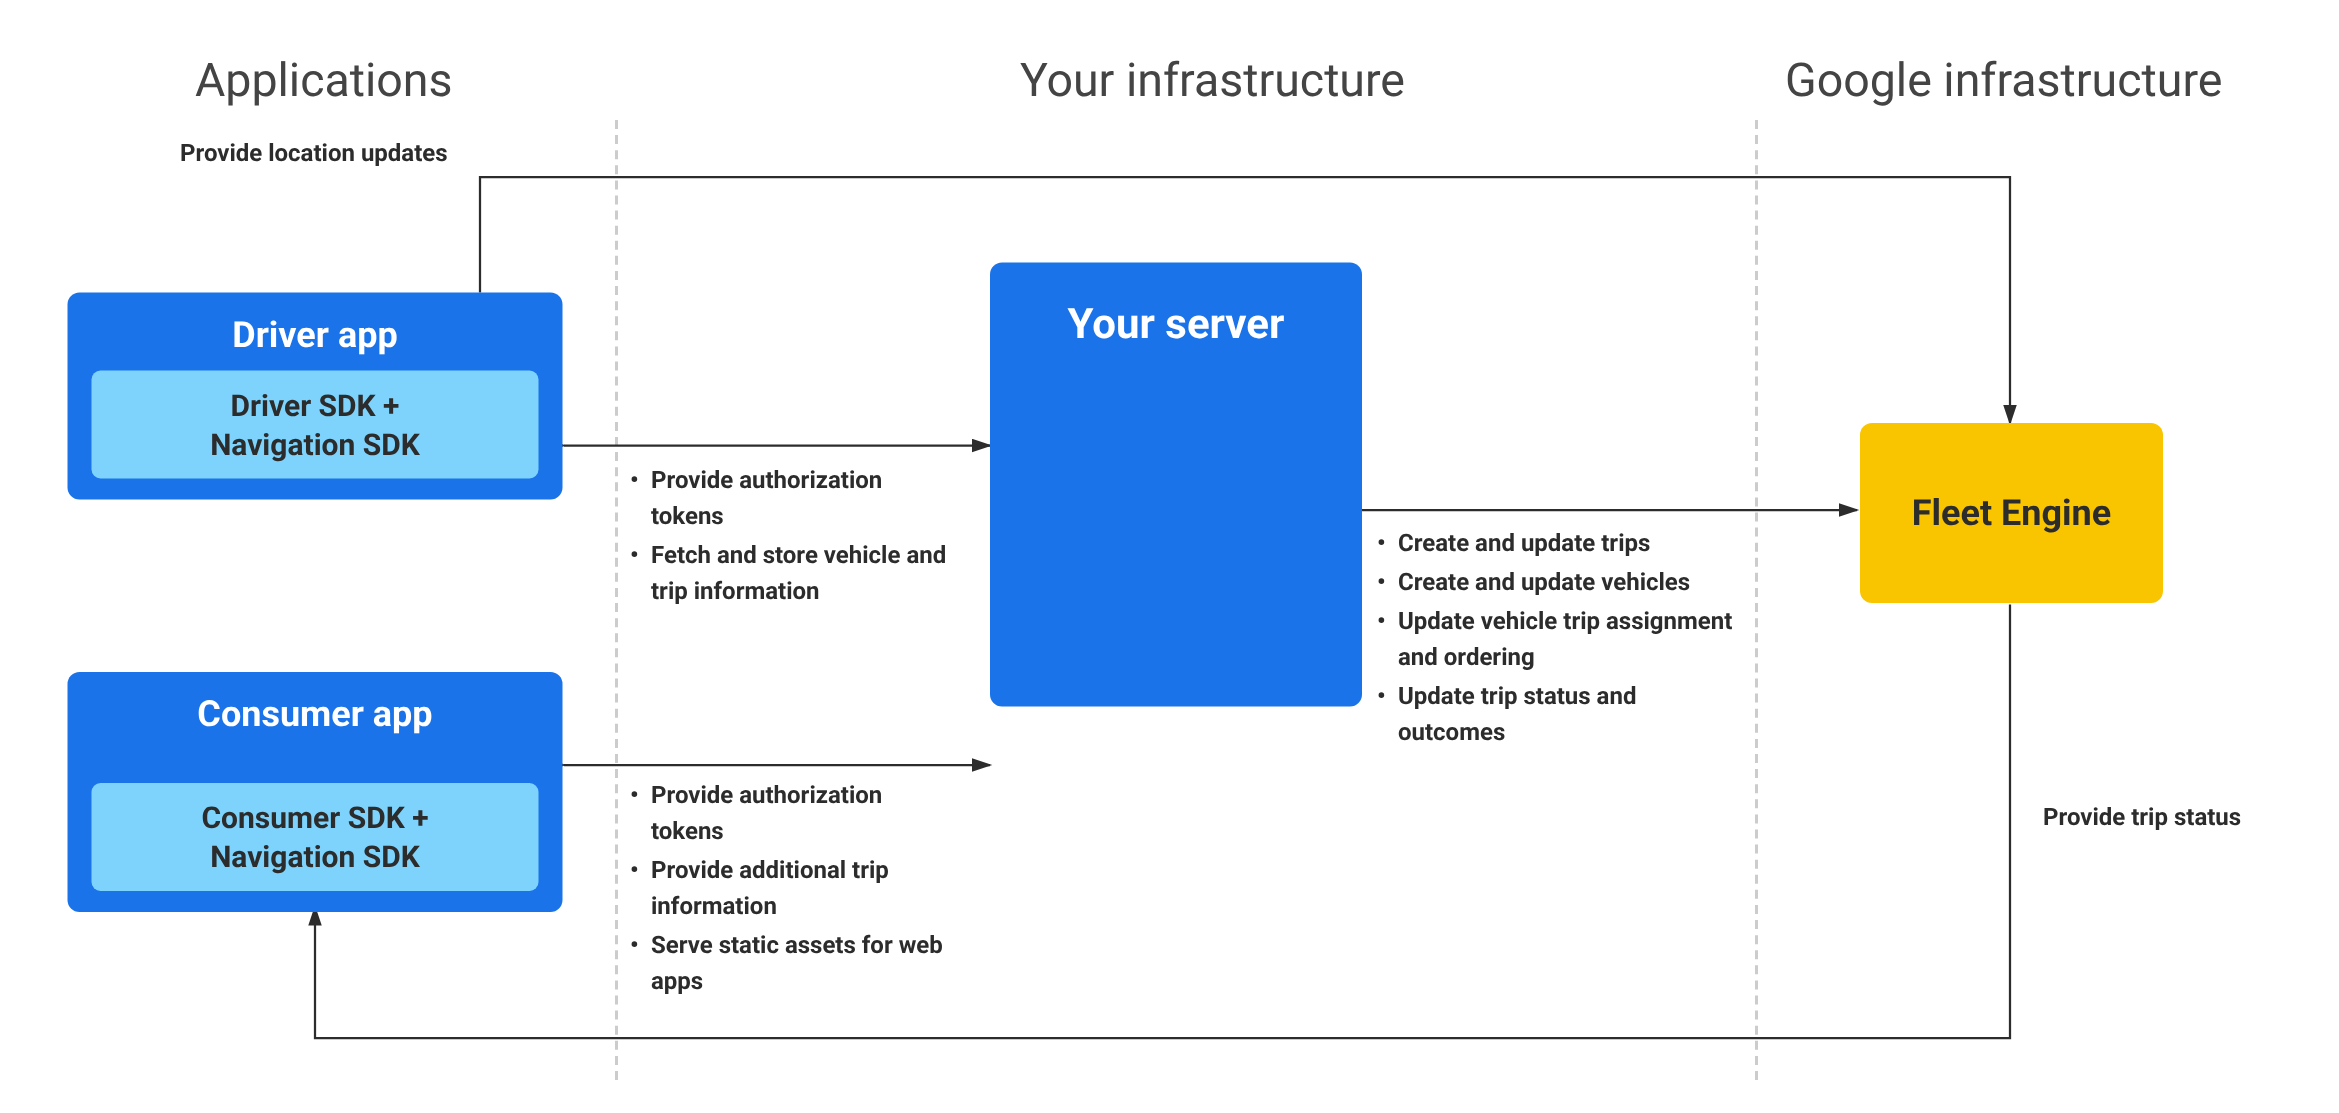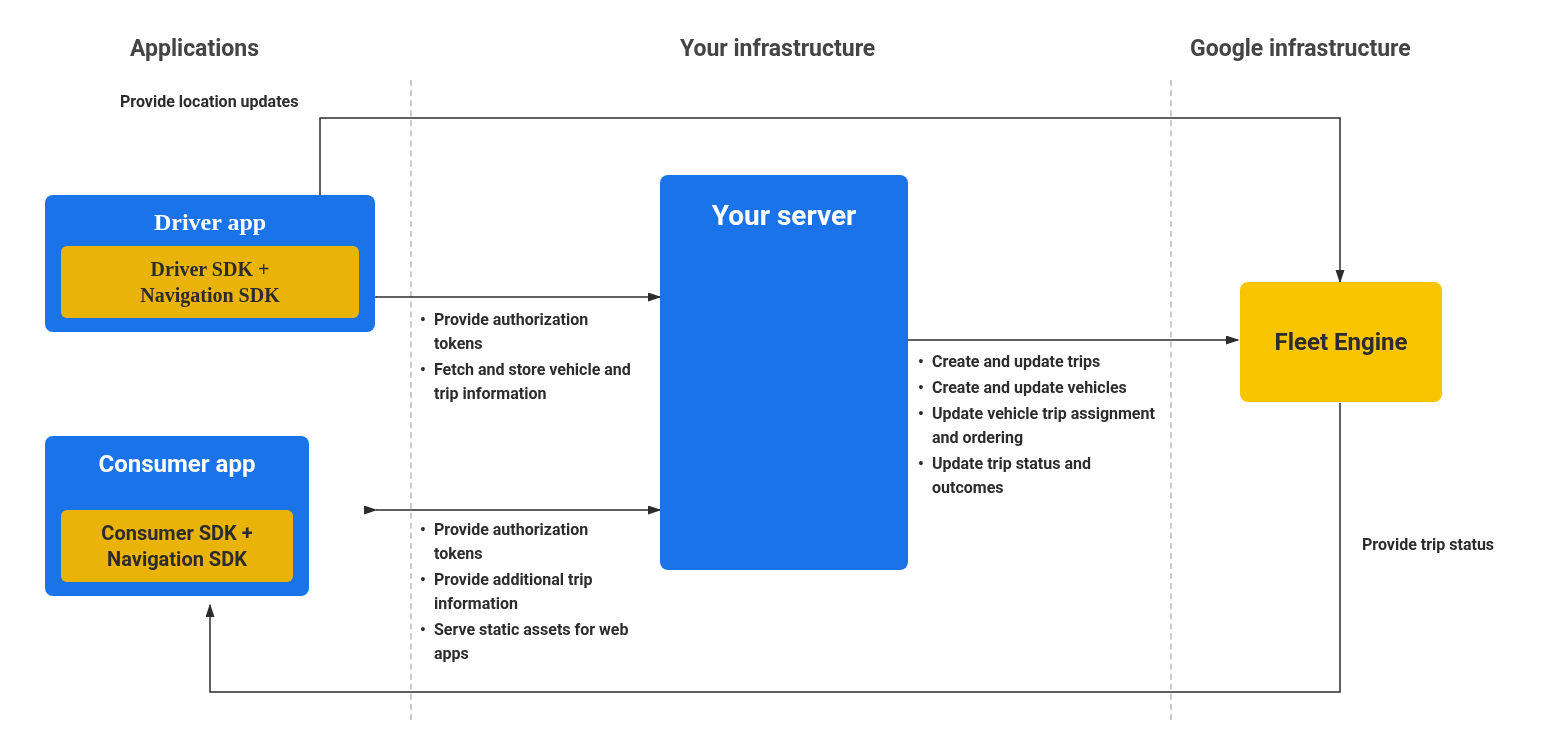--- a/index.html
+++ b/index.html
@@ -6,23 +6,23 @@
     body {
       font-family: -apple-system, BlinkMacSystemFont, "Segoe UI", Roboto, Helvetica, Arial, sans-serif;
       width: 1559px;
       height: 742px;
       position: relative;
       background: #fff;
       color: #2c2c2c;
     }
     .section-header {
       position: absolute;
-      font-size: 23px;
+      font-size: 31px;
       color: #444;
-      font-weight: 700;
+      font-weight: 400;
     }
     .divider {
       position: absolute;
       top: 80px;
       width: 0;
       height: 640px;
       border-left: 2px dashed #ccc;
     }
     .box-blue {
       position: absolute;
@@ -31,21 +31,21 @@
       color: #fff;
       padding: 14px 16px;
     }
     .box-title {
       font-size: 24px;
       font-weight: 700;
       text-align: center;
       margin-bottom: 10px;
     }
     .box-yellow-inner {
-      background: #eab308;
+      background: #7dd3fc;
       border-radius: 6px;
       color: #2c2c2c;
       font-size: 20px;
       font-weight: 700;
       text-align: center;
       padding: 10px 8px;
       line-height: 1.3;
     }
     .box-yellow {
       position: absolute;
@@ -120,33 +120,33 @@
 
   <path d="M 1340 403 L 1340 692 L 210 692 L 210 605" stroke="#2c2c2c" stroke-width="1.5" fill="none" marker-end="url(#arrow)"></path>
 
   <line x1="376" y1="297" x2="660" y2="297" stroke="#2c2c2c" stroke-width="1.5" marker-start="url(#arrow)" marker-end="url(#arrow)"></line>
 
   <line x1="376" y1="510" x2="660" y2="510" stroke="#2c2c2c" stroke-width="1.5" marker-start="url(#arrow)" marker-end="url(#arrow)"></line>
 
   <line x1="908" y1="340" x2="1238" y2="340" stroke="#2c2c2c" stroke-width="1.5" marker-end="url(#arrow)"></line>
 </svg>
 
-<div class="box-blue" style="left:45px; top:195px; width:330px;font-family:Liberation Serif, serif;">
+<div class="box-blue" style="left:45px; top:195px; width:330px;">
   <div class="box-title">Driver app</div>
   <div class="box-yellow-inner" style="white-space: pre-line;">Driver SDK +
 Navigation SDK</div>
 </div>
 
-<div class="box-blue" style="left:45px; top:436px; width:264px;">
+<div class="box-blue" style="left:45px; top:448px; width:330px;">
   <div class="box-title">Consumer app</div>
   <div class="box-yellow-inner" style="white-space: pre-line; margin-top: 32px;">Consumer SDK +
 Navigation SDK</div>
 </div>
 
-<div class="box-blue" style="left:660px; top:175px; width:248px; height:395px;">
+<div class="box-blue" style="left:660px; top:175px; width:248px; height:296px;">
   <div class="your-server-title">Your server</div>
 </div>
 
 <div class="box-yellow" style="left:1240px; top:282px; width:202px; height:120px; font-size:24px;">
   <span>Fleet Engine</span>
 </div>
 
 <div class="annot" style="left:120px; top:92px;">Provide location updates</div>
 
 <div class="annot" style="left:1362px; top:535px;">Provide trip status</div>

